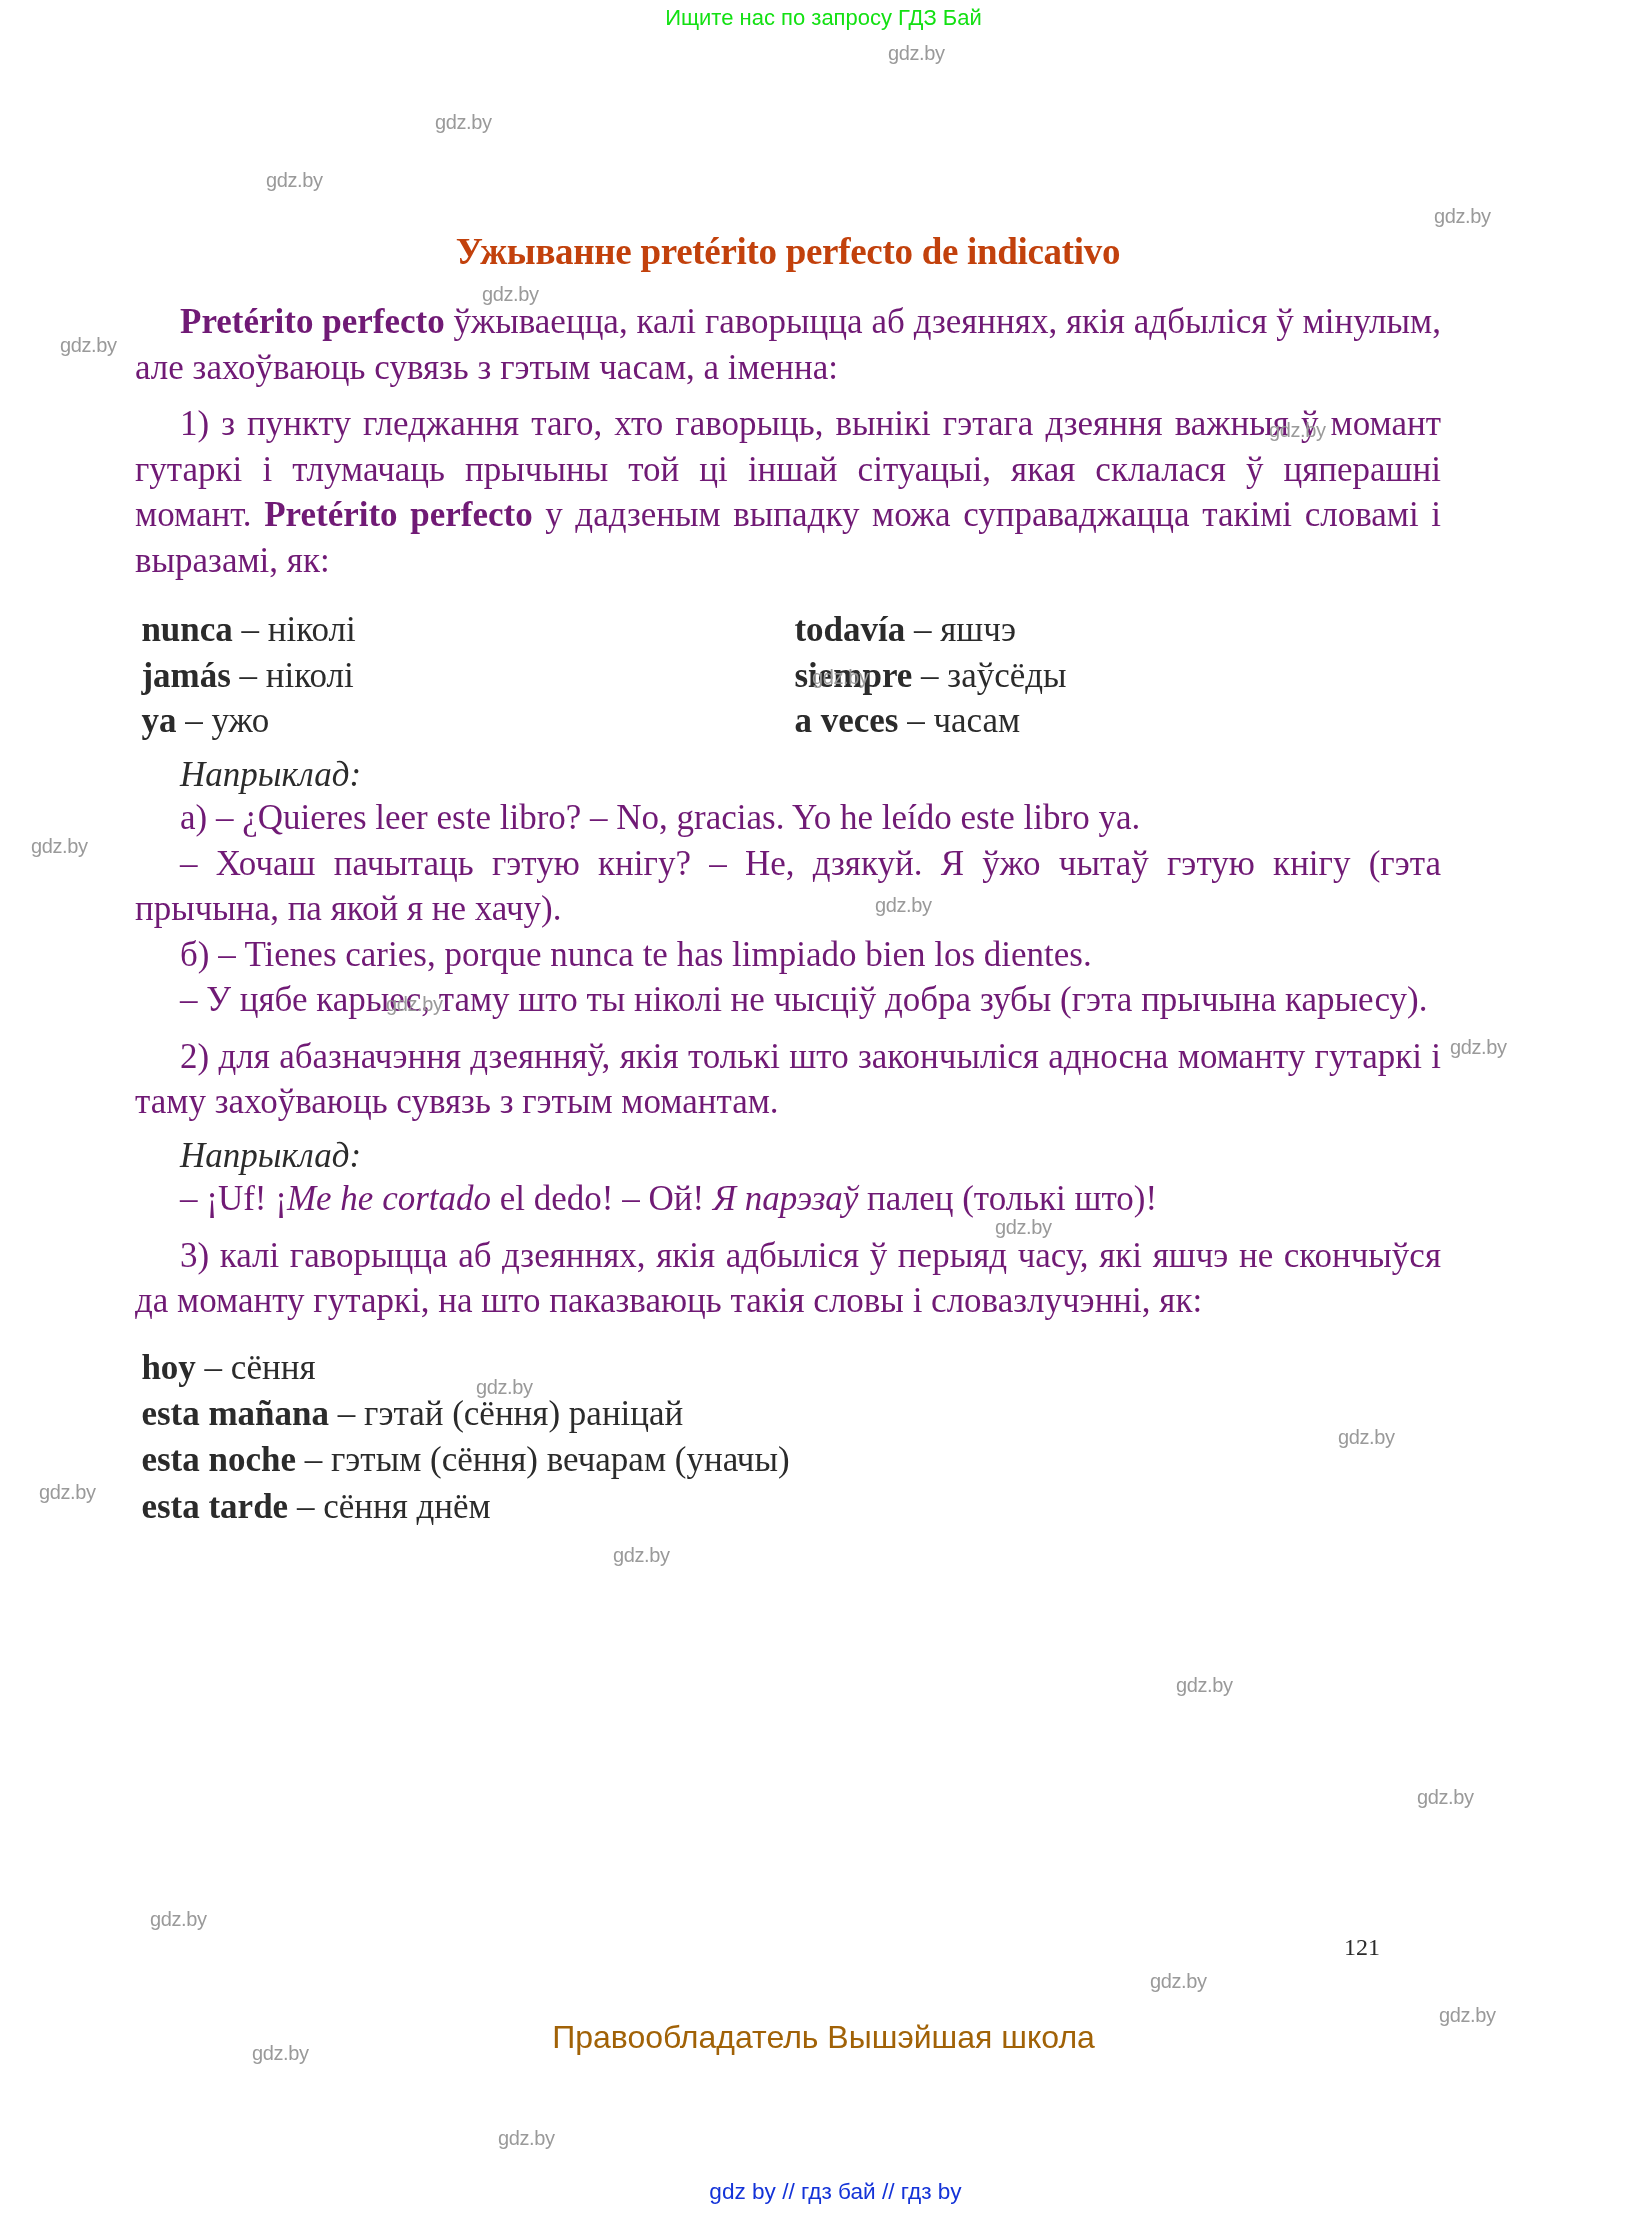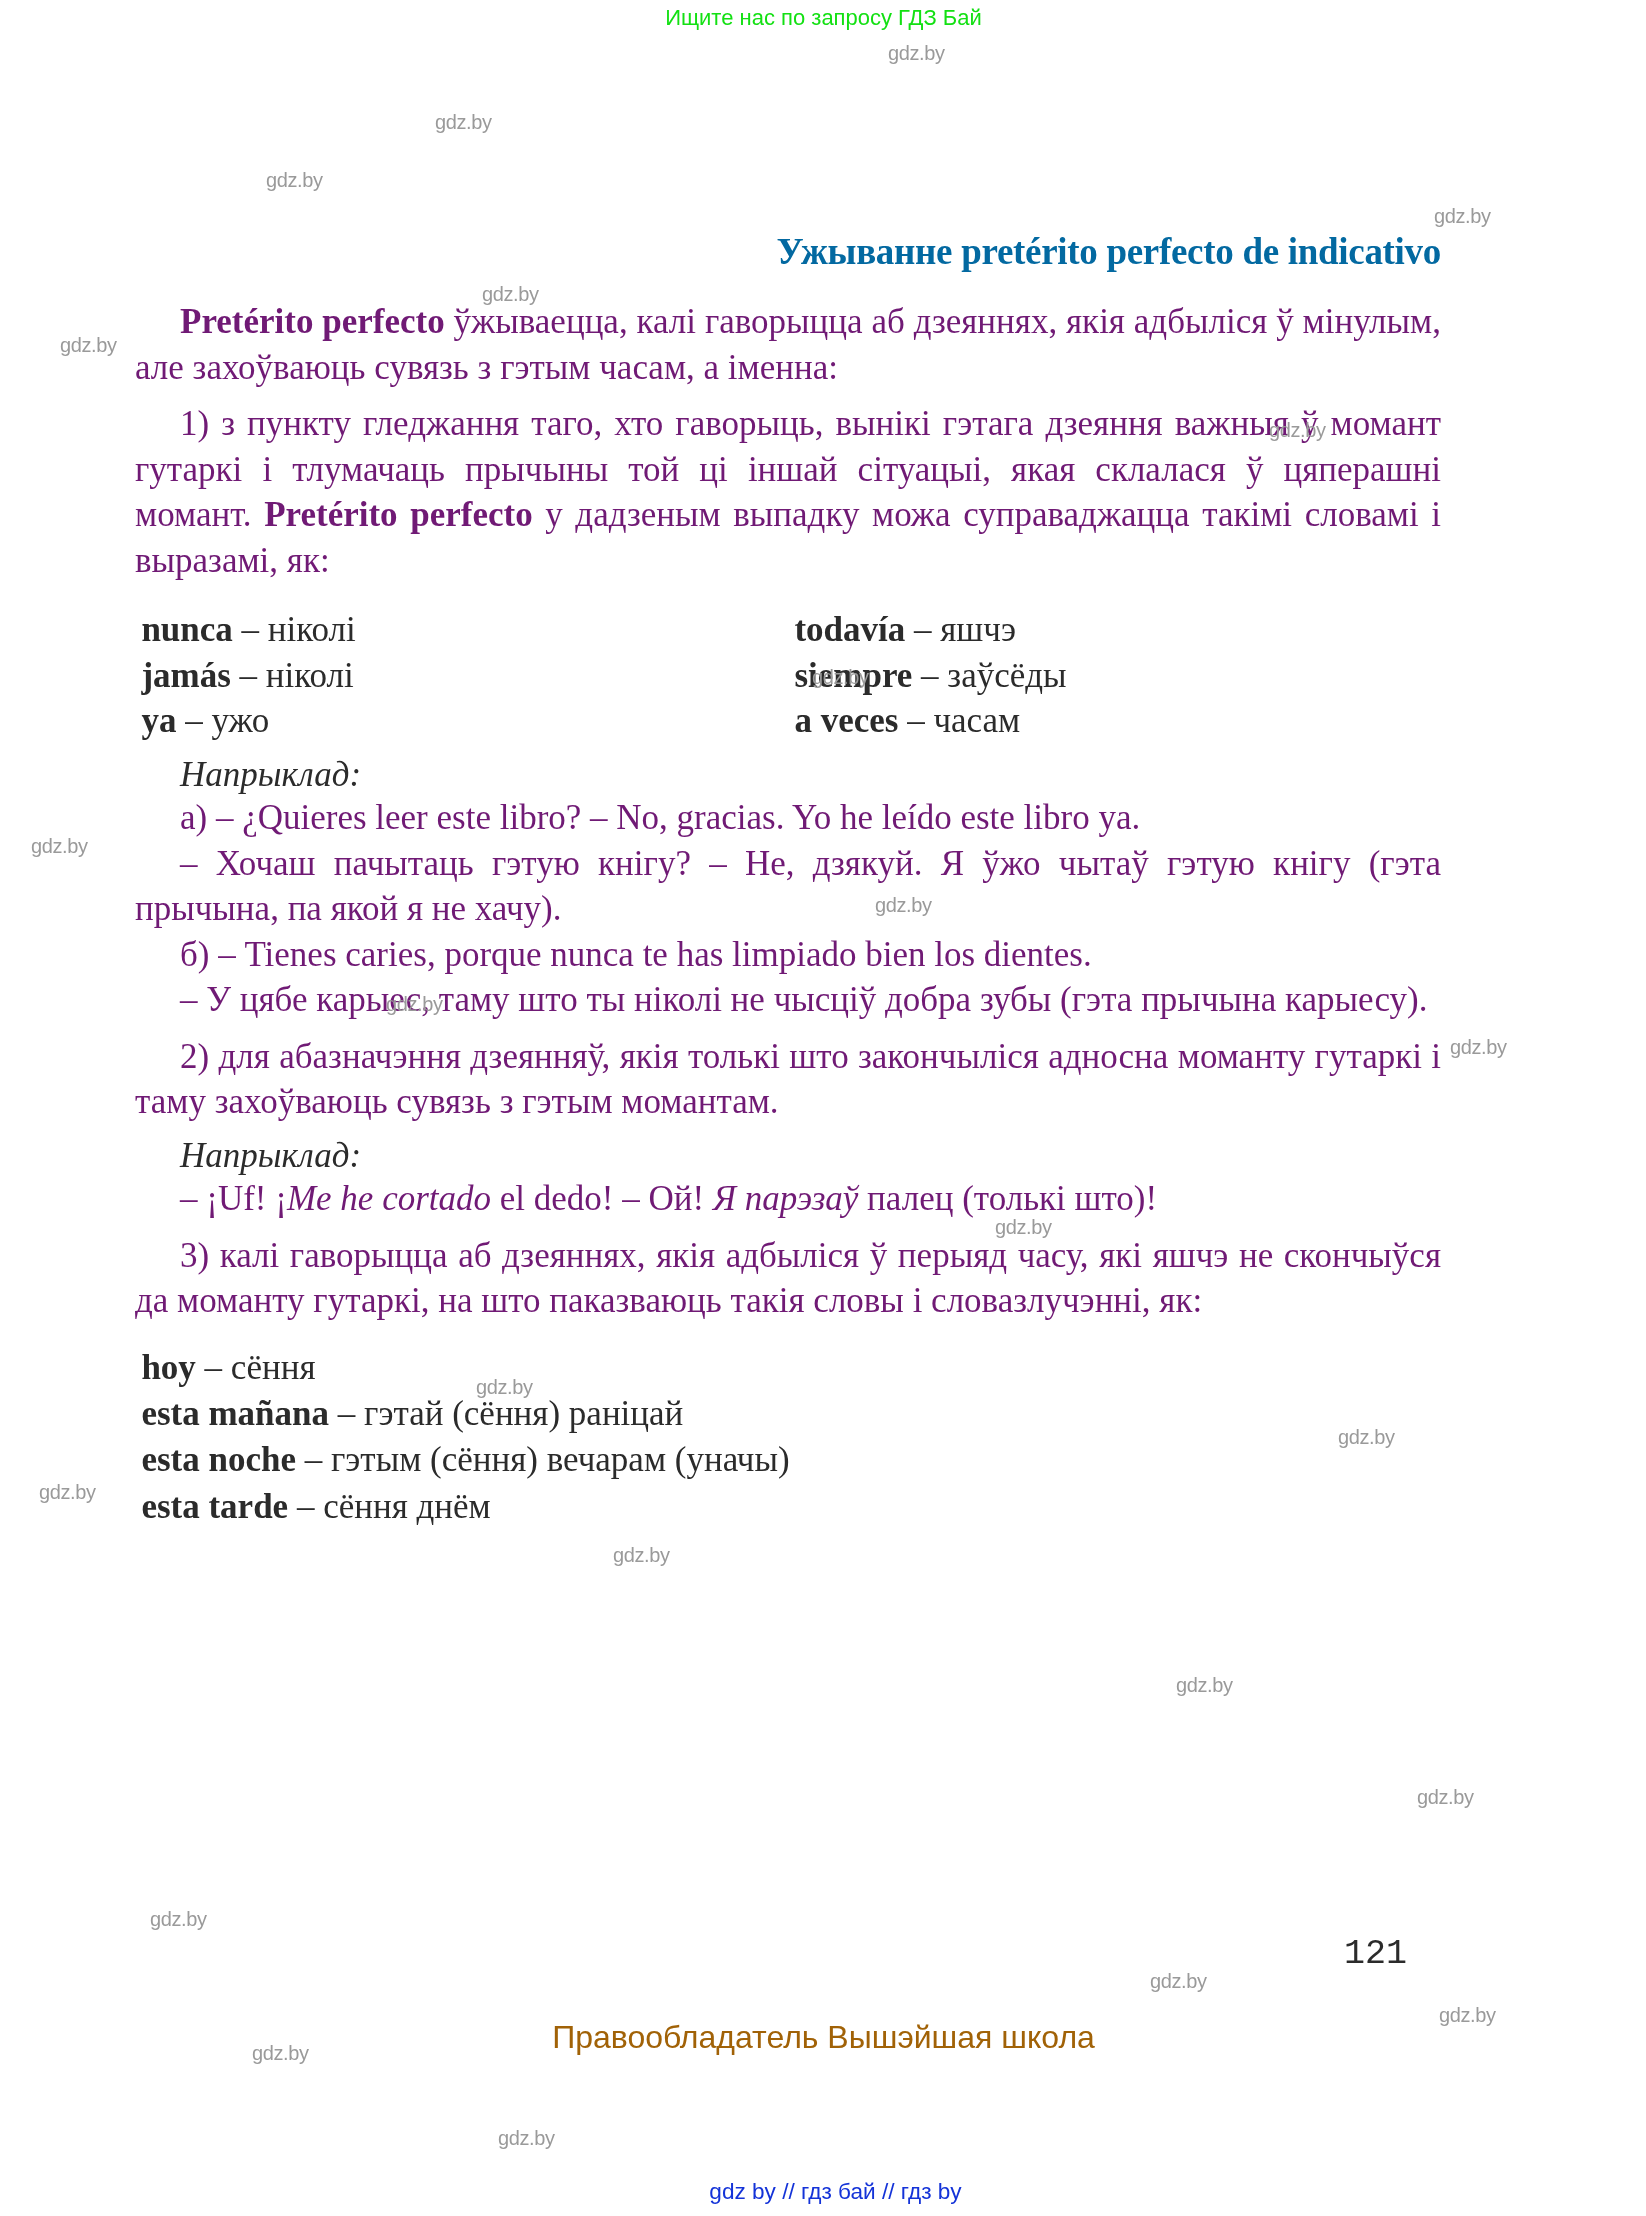--- a/index.html
+++ b/index.html
@@ -63,26 +63,26 @@
 
   
   .page {
     position: absolute;
     left: 135px;
     top: 0;
     width: 1306px;
   }
 
   .page-title {
-    text-align: right;
+    text-align: center;
     font-size: 37px;
     font-weight: bold;
     letter-spacing: -0.3px;
     margin: 230px 0 0 0;
-    color: #0369a1;
+    color: #c2410c;
   }
 
   .para {
     font-size: 35px;
     line-height: 1.30;
     text-align: justify;
     text-justify: inter-word;
     margin: 0;
     color: #701a75;
   }
@@ -121,23 +121,22 @@
     font-style: italic;
     font-size: 35px;
     text-indent: 45px;
     margin: 11.3px 0 0 0;
   }
 
   .page-number {
     position: absolute;
     top: 1934px;
     left: 1344px;
-    font-size: 35px;
+    font-size: 24px;
     color: #2b2b2b;
-    font-family: Liberation Mono, monospace;
   }
 </style>
 </head>
 <body>
 
 <div class="promo-top">Ищите нас по запросу ГДЗ Бай</div>
 
 <div class="page">
 
   <h1 class="page-title">Ужыванне pretérito perfecto de indicativo</h1>

